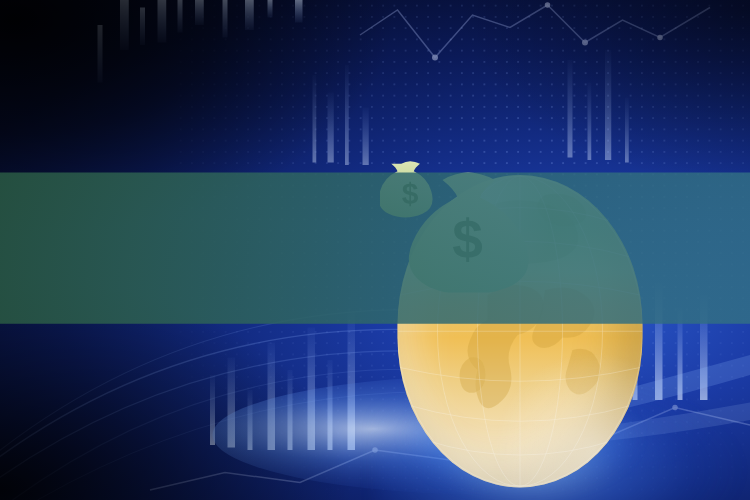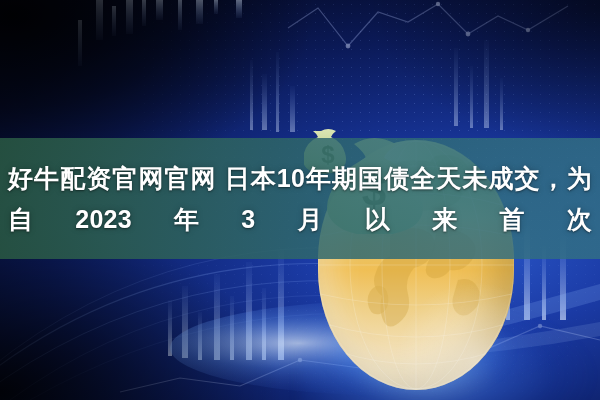--- a/index.html
+++ b/index.html
@@ -341,17 +341,14 @@
           <stop offset="100%" stop-color="#a8c675"></stop>
         </linearGradient>
       </defs>
       <path d="M17 5 q7 -4 15 0 q-4 3 -5 6 q11 5 14 16 q4 13 -7 18 q-14 6 -27 0 q-11 -5 -7 -18 q3 -11 14 -16 q-1 -3 -5 -6 z" fill="url(#bagGradS)" fill-opacity="0.95"></path>
       <text x="24" y="37" font-family="'Liberation Sans', sans-serif" font-size="24" font-weight="bold" fill="#5e7a2e" fill-opacity="0.9" text-anchor="middle">$</text>
     </svg>
   </div>
 
   <div class="band"></div>
 
-  <div class="headline">
-    <div class="headline-text">好牛配资官网官网 日本10年期国债全天未成交，为自2023年3月以来首次</div>
-  </div>
 
 </div>
 
 </body></html>

